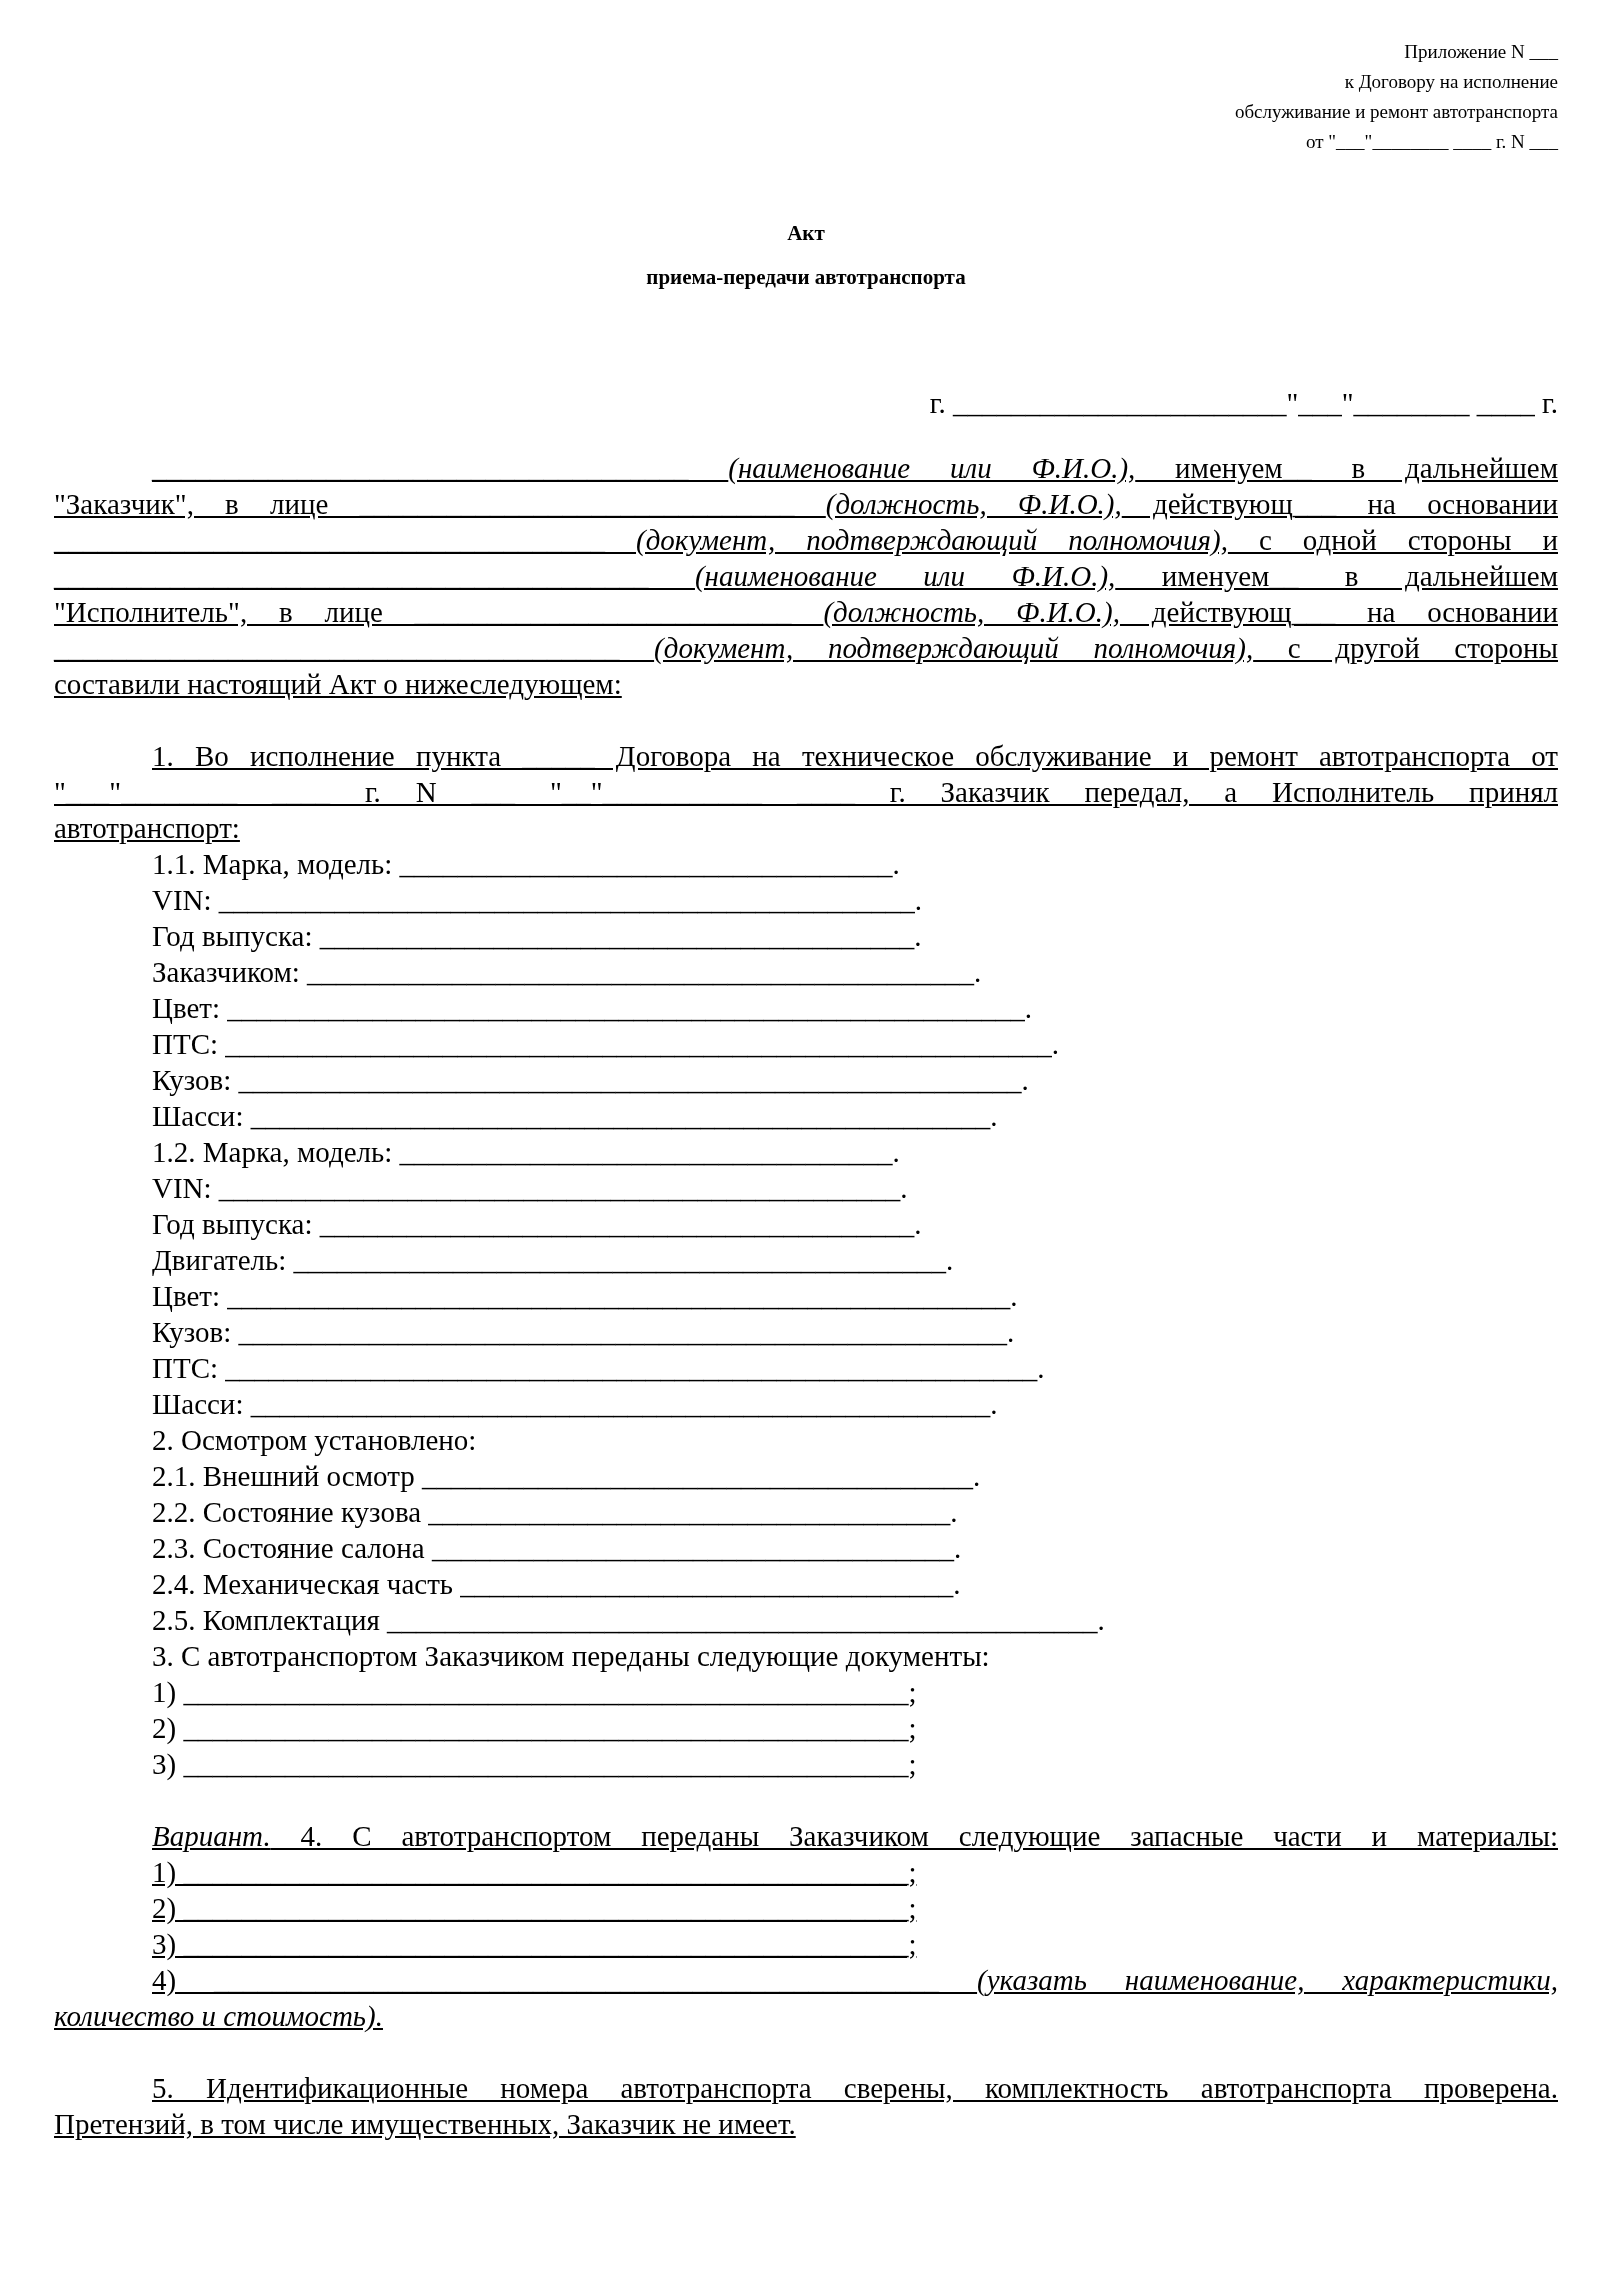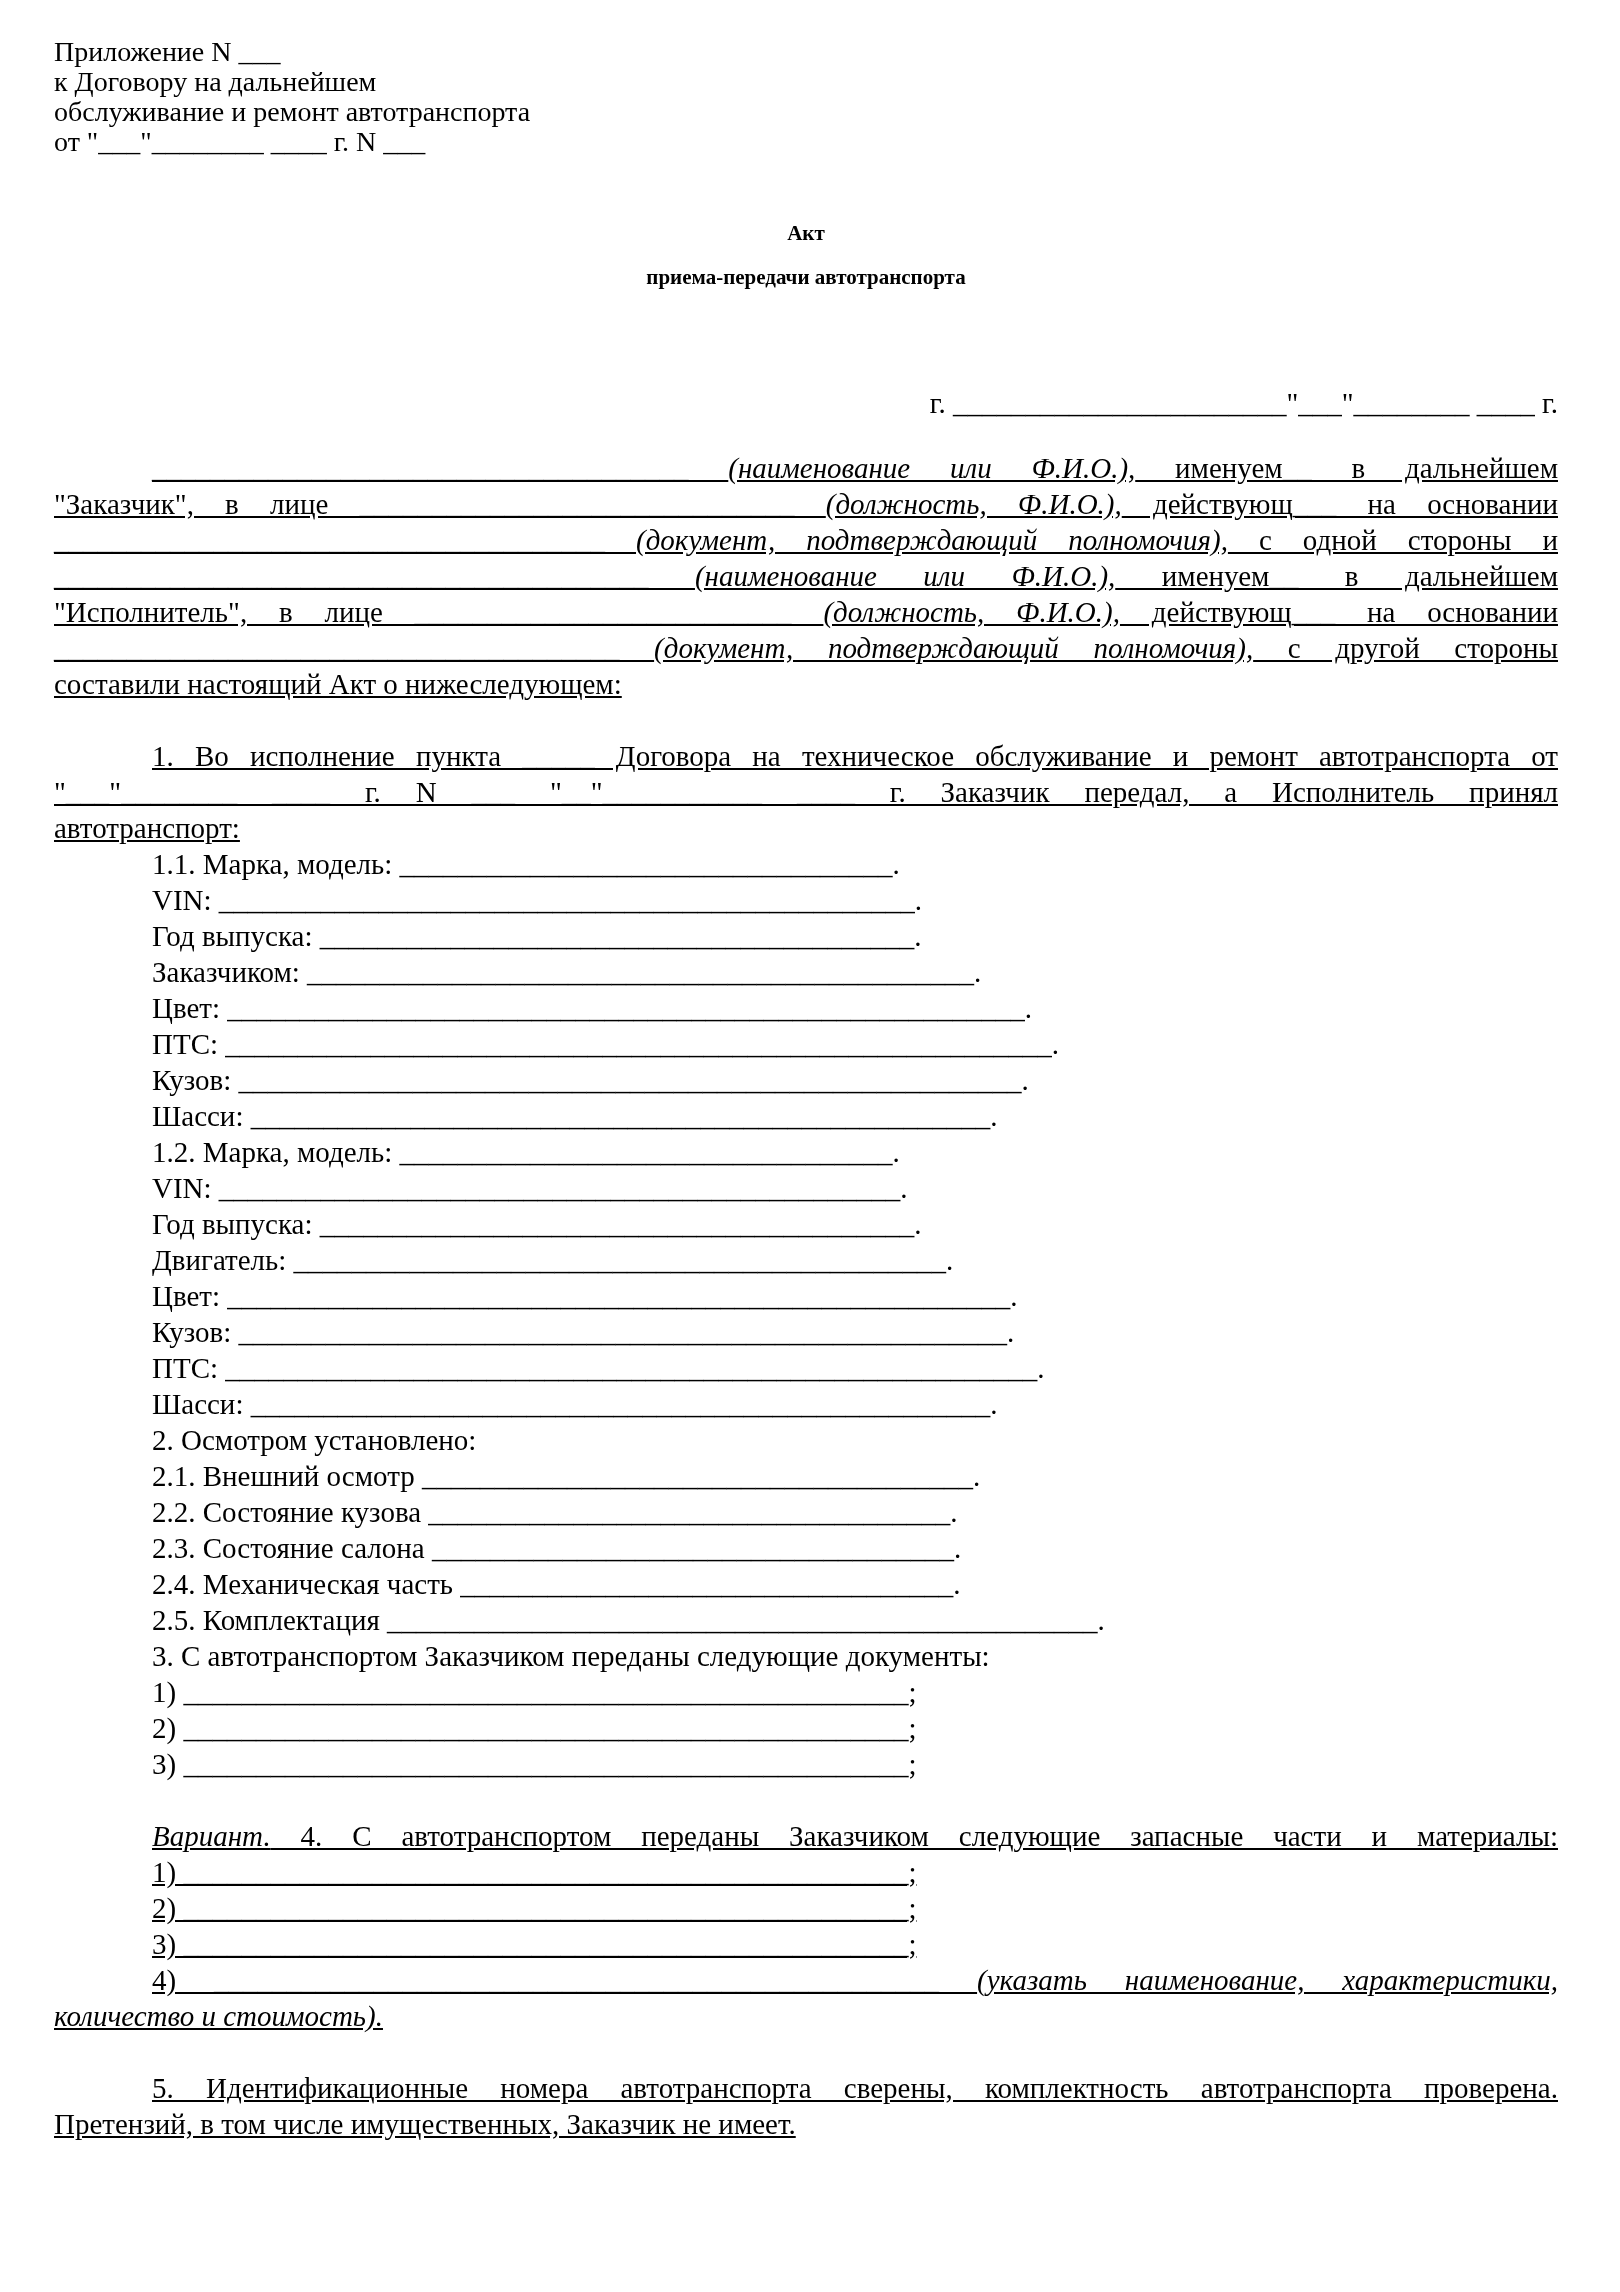--- a/index.html
+++ b/index.html
@@ -8,23 +8,23 @@
     width: 1620px;
     height: 2293px;
     font-family: "Liberation Serif", serif;
     font-size: 29px;
     line-height: 36px;
     color: #000000;
     padding: 37px 62px 0 54px;
     overflow: hidden;
   }
   .hdr {
-    font-size: 28px;
+    font-size: 19px;
     line-height: 30px;
-    text-align: left;
+    text-align: right;
   }
   .title {
     margin-top: 54px;
     text-align: center;
     font-weight: bold;
     font-size: 21px;
     line-height: 44px;
   }
   .place-row {
     margin-top: 86px;
@@ -41,21 +41,21 @@
   }
   .ind { text-indent: 98px; }
   .pl { padding-left: 98px; }
   .it { font-style: italic; }
 </style>
 </head>
 <body>
 
 <div class="hdr">
   <div>Приложение N ___</div>
-  <div>к Договору на дальнейшем</div>
+  <div>к Договору на исполнение</div>
   <div>обслуживание и ремонт автотранспорта</div>
   <div>от "___"________ ____ г. N ___</div>
 </div>
 
 <div class="title">
   <div>Акт</div>
   <div>приема-передачи автотранспорта</div>
 </div>
 
 <div class="place-row">

